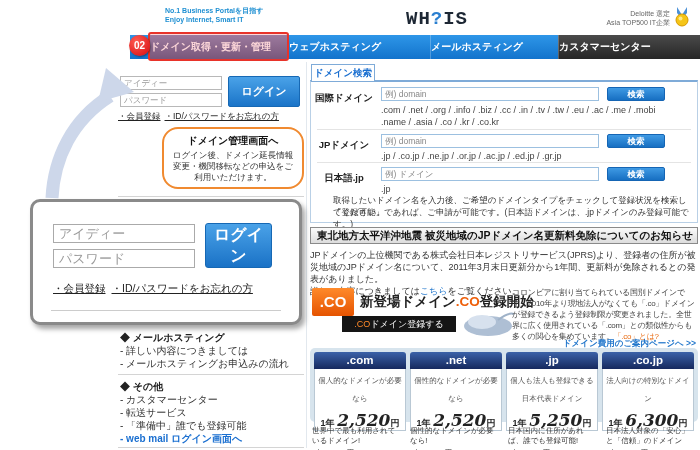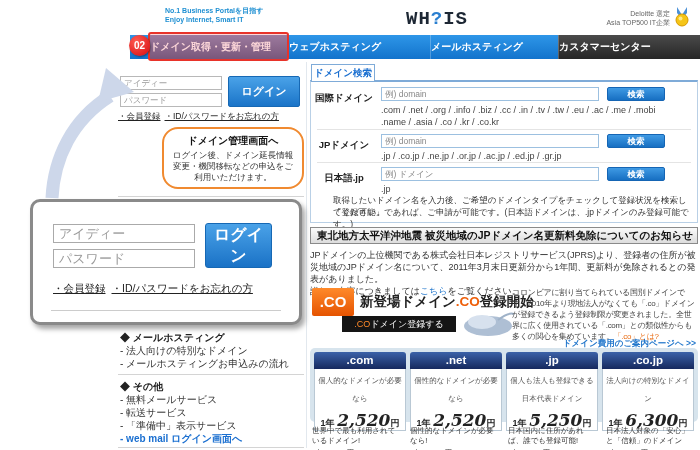--- a/index.html
+++ b/index.html
@@ -155,29 +155,29 @@
   </div>
 
   <div class="notice">
     <div class="nt">ドメイン管理画面へ</div>
     <div class="nb">ログイン後、ドメイン延長情報変更・機関移転などの申込をご利用いただけます。</div>
   </div>
   <div class="hdiv" style="top:196px;"></div>
 
   <div class="side-sec" style="top:331px;">
     <div class="st">◆ メールホスティング</div>
-    <div class="si">- 法人向けの特別なドメイン</div>
+    <div class="si">- 詳しい内容につきましては</div>
     <div class="si">- メールホスティングお申込みの流れ</div>
   </div>
   <div class="hdiv" style="top:374px;"></div>
   <div class="side-sec" style="top:380px;">
     <div class="st">◆ その他</div>
-    <div class="si">- 無料メールサービス</div>
+    <div class="si">- カスタマーセンター</div>
     <div class="si">- 転送サービス</div>
-    <div class="si">- 「準備中」表示サービス</div>
+    <div class="si">- 「準備中」誰でも登録可能</div>
     <div class="webmail">- web mail ログイン画面へ</div>
   </div>
   <div class="hdiv" style="top:447px;"></div>
 
   <svg class="arrow-svg" width="120" height="140" viewBox="0 0 120 140">
     <path d="M 30 136 C 32 96, 50 58, 88 34" stroke="#cdd7ea" stroke-width="13" fill="none"></path>
     <polygon points="76,40 84,6 112,30" fill="#cdd7ea"></polygon>
   </svg>
 
   <div class="c01">

